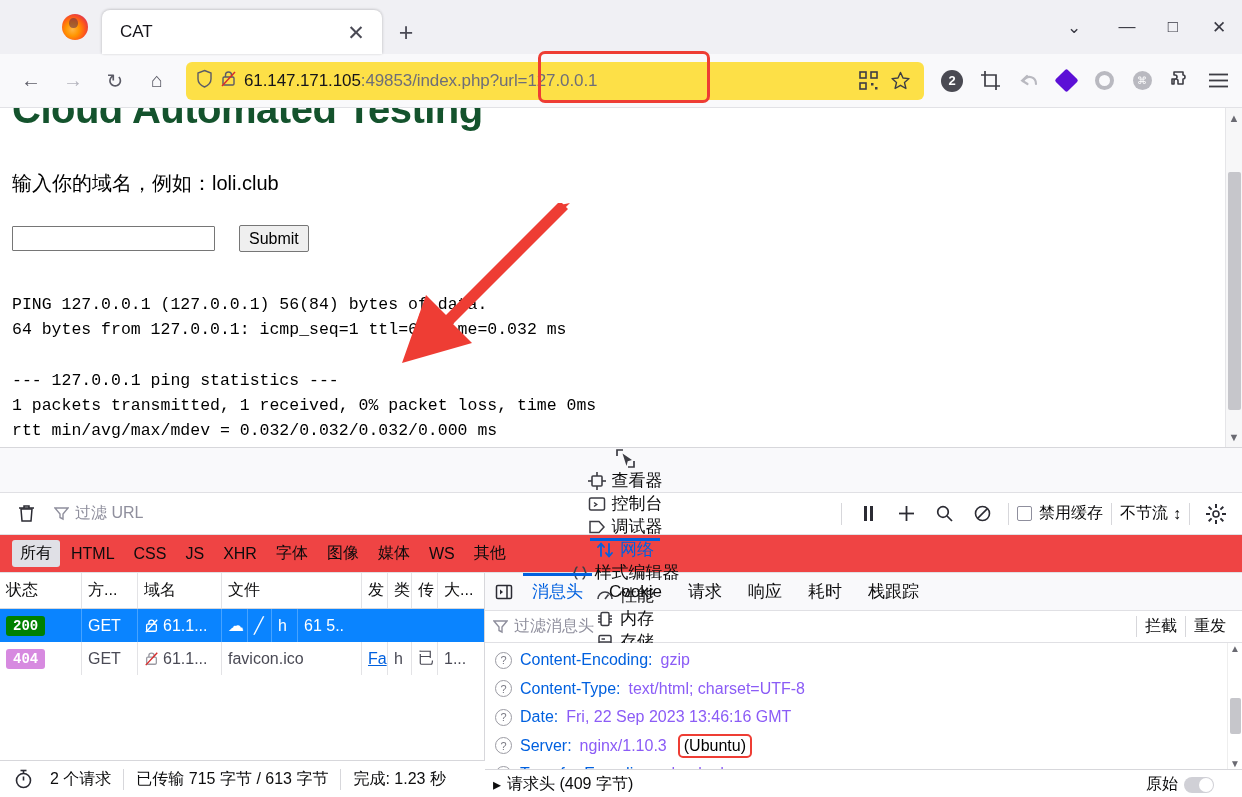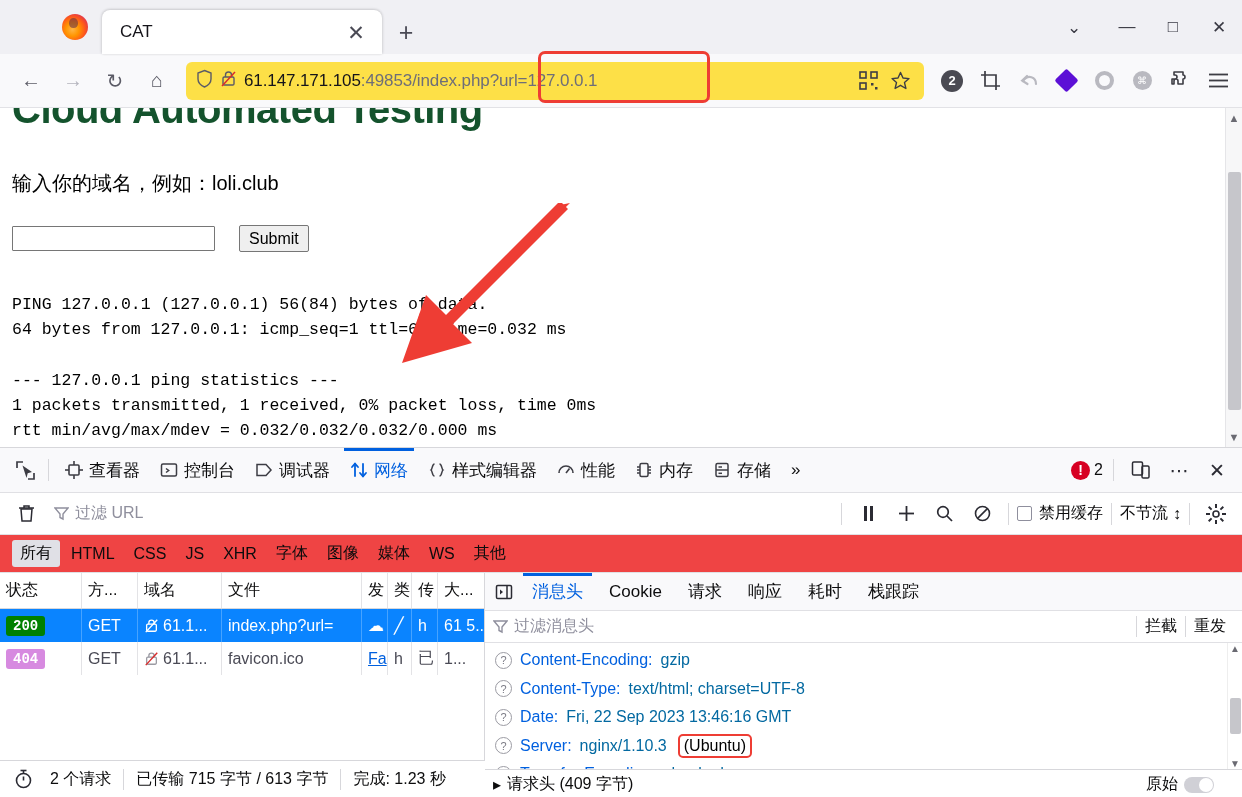--- a/index.html
+++ b/index.html
@@ -113,21 +113,21 @@
     color: #6a6a72; font-size: 11px; padding: 4px 0;
   }
   .page-scroll .thumb {
     position: absolute; top: 64px; left: 2px; width: 13px; height: 238px;
     background: #c6c6cb; border-radius: 2px;
   }
 
   
   .dt-tabs {
     height: 45px; background: #f9f9fb; display: flex; align-items: center;
-    padding-left: 8px; border-bottom: 1px solid #e0e0e4;
+    padding-left: 8px; border-bottom: 1px solid #e0e0e4; flex-direction: column;
   }
   .dt-pick {
     width: 34px; height: 32px; display: flex; align-items: center; justify-content: center;
     color: #3d3d44;
   }
   .dt-divider { width: 1px; height: 22px; background: #d7d7db; margin: 0 6px; }
   .dt-tab {
     display: flex; align-items: center; gap: 6px; height: 45px; padding: 0 10px;
     font-size: 17px; color: #0c0c0d; position: relative; white-space: nowrap;
   }
@@ -228,21 +228,21 @@
   }
   .det-f-right { margin-left: auto; display: flex; align-items: center; font-size: 16px; color: #0c0c0d; }
   .det-f-right span { padding: 0 8px; border-left: 1px solid #d7d7db; }
   .hdr-list { flex: 1; overflow: hidden; position: relative; padding-top: 3px; background: #fff; }
   .hdr-row { display: flex; align-items: center; gap: 8px; height: 28.5px; padding-left: 10px; font-size: 16px; position: relative; }
   .q-ic {
     width: 17px; height: 17px; border-radius: 50%; border: 1.3px solid #9b9ba3; color: #7b7b85;
     font-size: 11px; display: flex; align-items: center; justify-content: center; flex: 0 0 auto;
   }
   .hdr-name { color: #0060df; }
-  .hdr-val { color: #0369a1; }
+  .hdr-val { color: #8b5cf6; }
   .hl-ubuntu {
     display: inline-block; border: 2.5px solid #ee3d34; border-radius: 5px;
     padding: 0 4px; margin-left: 3px; line-height: 1.25;
   }
   .hdr-scroll {
     position: absolute; right: 0; top: 0; width: 15px; height: 100%; background: #fff;
     border-left: 1px solid #eee; display: flex; flex-direction: column;
     align-items: center; justify-content: space-between; color: #6a6a72; font-size: 10px;
   }
   .hdr-scroll .thumb2 {
@@ -605,21 +605,20 @@
         </div>
         <div class="c c-method">GET</div>
         <div class="c c-domain">
           <svg width="15" height="15" viewBox="0 0 17 17" style="margin-right:4px">
             <rect x="3" y="7" width="11" height="8" rx="1.3" fill="none" stroke="#fff" stroke-width="1.5"></rect>
             <path d="M5.5 7V5.5a3 3 0 0 1 6 0V7" fill="none" stroke="#fff" stroke-width="1.5"></path>
             <line x1="2" y1="16" x2="15" y2="2" stroke="#fff" stroke-width="1.6"></line>
           </svg>
           <span>61.1...</span>
         </div>
-        <div class="c c-file">index.php?url=</div>
         <div class="c c-init">☁</div>
         <div class="c c-type">╱</div>
         <div class="c c-tr">h</div>
         <div class="c c-size">61 5...</div>
       </div>
 
       <div class="req-row">
         <div class="c c-status">
           <span class="st-badge st-404">404</span>
         </div>

